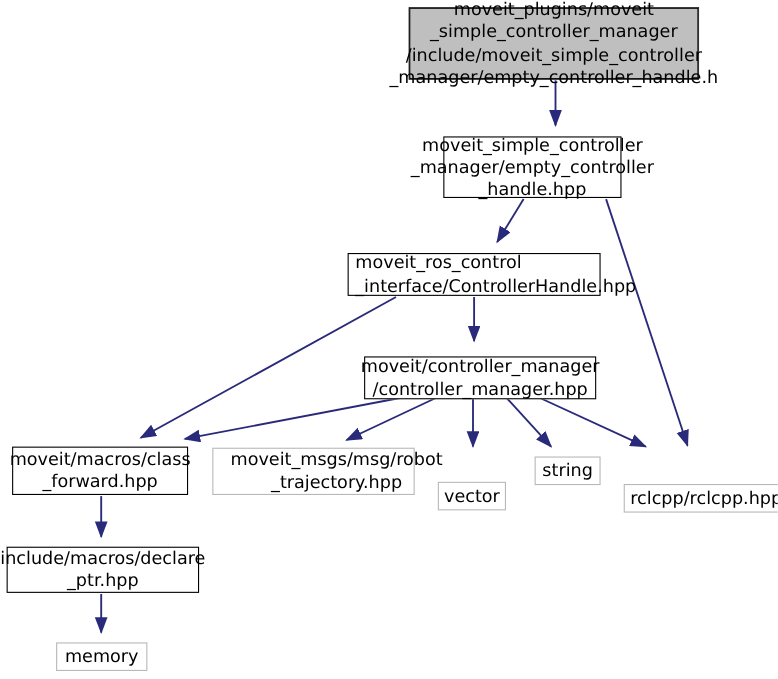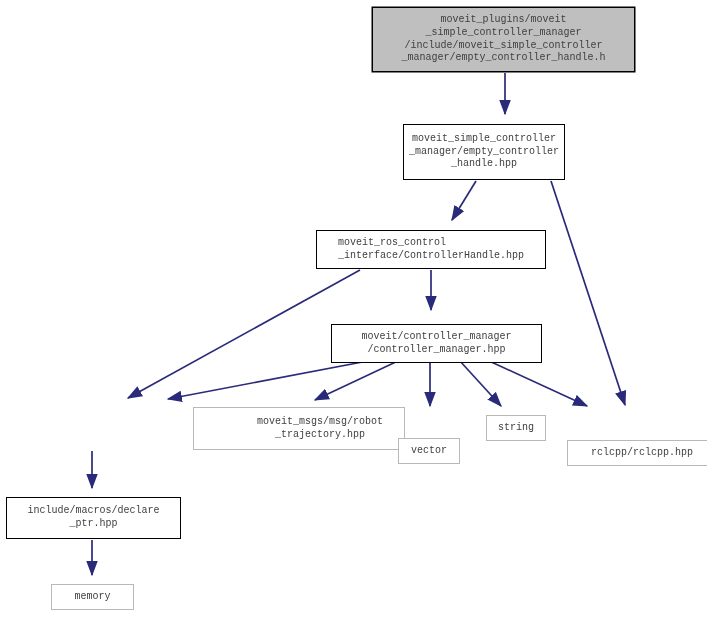--- a/index.html
+++ b/index.html
@@ -27,44 +27,43 @@
     pointer-events: none;
   }
   .node {
     position: absolute;
     box-sizing: border-box;
     display: flex;
     align-items: center;
     justify-content: center;
     text-align: center;
     background: #ffffff;
-    color: #404040;
-    font-size: 10px;
+    color: #000000;
+    font-size: 16px;
     line-height: 1.27;
     letter-spacing: 0px;
     white-space: pre-line;
     z-index: 2;
-    font-family: Liberation Mono, monospace;
   }
   
   .node.root {
     background: #bfbfbf;
     border: 1px solid #000000;
     box-shadow: 0 0 0 0.5px #000000;
   }
   .node.bold {
     border: 1.6px solid #000000;
   }
   .node.plain {
     border: 1px solid #b8b8b8;
   }
   .node.lalign {
     justify-content: flex-start;
     text-align: left;
-    padding-left: 21px;
+    padding-left: 6px;
   }
 </style>
 </head>
 <body>
 
 <div id="graph">
 
   <svg id="edges" viewBox="0 0 707 617">
     <defs>
       <marker id="arrow" markerWidth="10" markerHeight="10" refX="8.2" refY="3.4" orient="auto" markerUnits="strokeWidth">
@@ -107,22 +106,24 @@
   <div class="node bold" style="left:403px; top:124px; width:162px; height:56px;">moveit_simple_controller
 _manager/empty_controller
 _handle.hpp</div>
 
   <div class="node bold lalign" style="left:316px; top:230px; width:230px; height:39px;">moveit_ros_control
 _interface/ControllerHandle.hpp</div>
 
   <div class="node bold" style="left:331px; top:324px; width:211px; height:39px;">moveit/controller_manager
 /controller_manager.hpp</div>
 
+  <div class="node bold" style="left:11px; top:406px; width:160px; height:44px;">moveit/macros/class
+_forward.hpp</div>
 
-  <div class="node plain" style="left:193px; top:407px; width:212px; height:43px;padding-left:42px;">moveit_msgs/msg/robot
+  <div class="node plain" style="left:193px; top:407px; width:184px; height:43px;padding-left:42px;">moveit_msgs/msg/robot
 _trajectory.hpp</div>
 
   <div class="node plain" style="left:398px; top:415px; width:62px; height:26px;margin-top:23px;">vector</div>
 
   <div class="node plain" style="left:486px; top:415px; width:60px; height:26px;text-align:center;">string</div>
 
   <div class="node plain" style="left:567px; top:440px; width:150px; height:26px;">rclcpp/rclcpp.hpp</div>
 
   <div class="node bold" style="left:6px; top:497px; width:175px; height:42px;">include/macros/declare
 _ptr.hpp</div>

